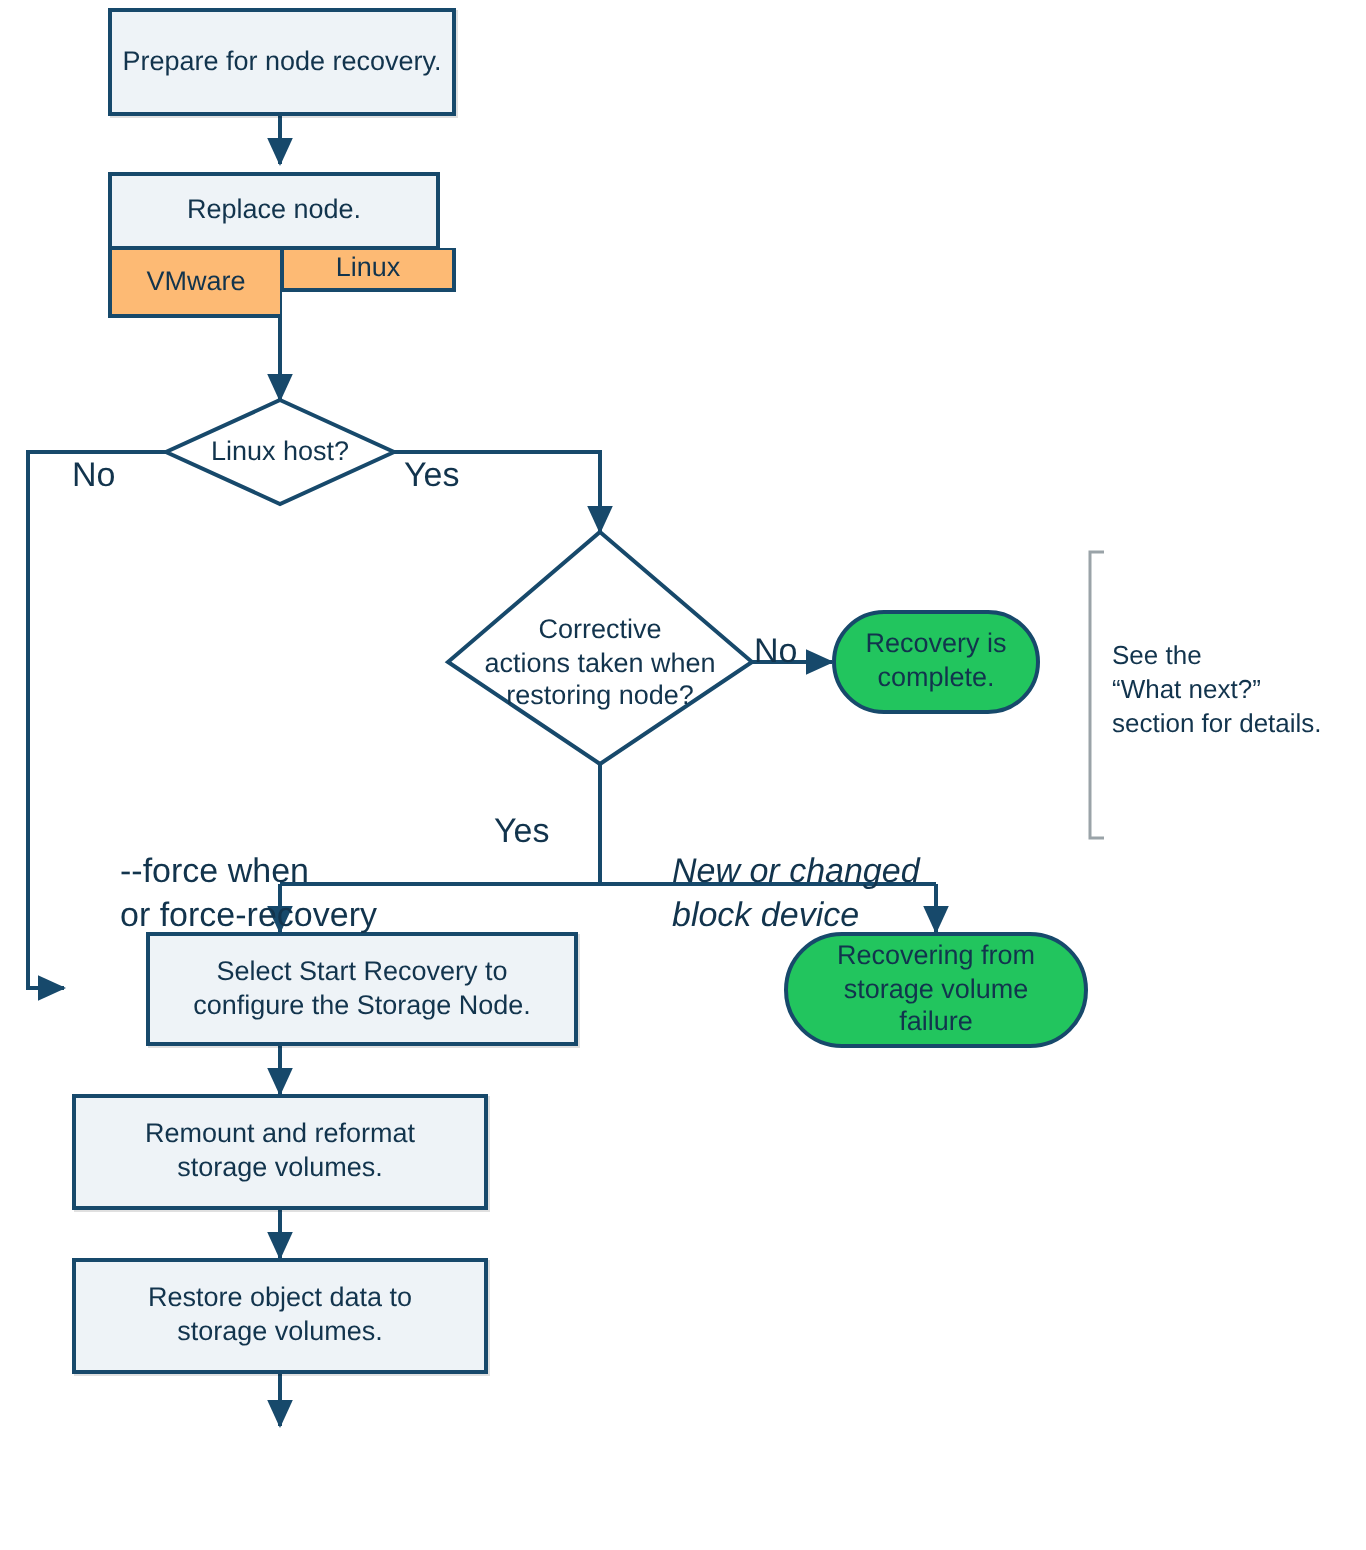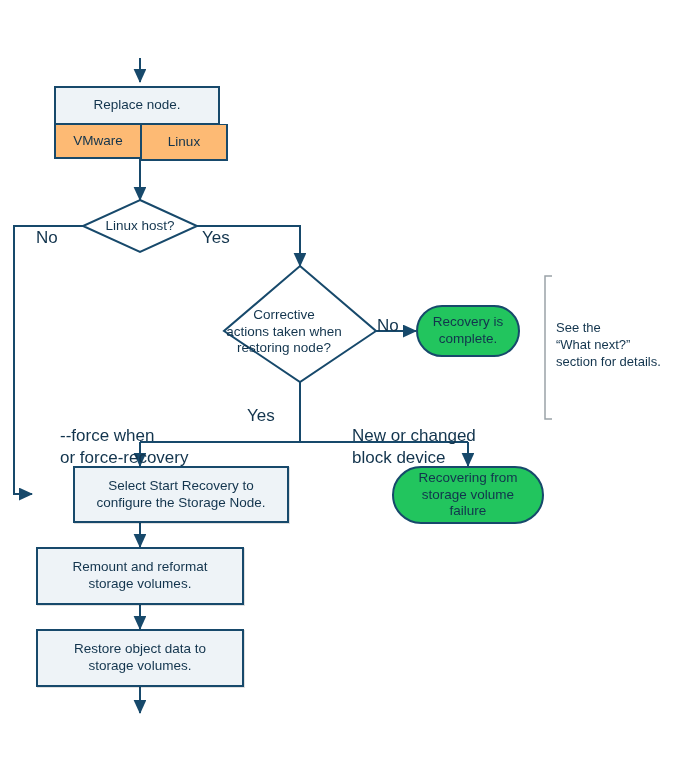--- a/index.html
+++ b/index.html
@@ -130,36 +130,39 @@
       <polygon points="140,200 197,226 140,252 83,226" fill="#ffffff"></polygon>
 
       <polygon points="300,266 376,331 300,382 224,331" fill="#ffffff"></polygon>
     </g>
 
     <g stroke="#9aa3a8" stroke-width="1.5" fill="none">
       <path d="M 552 276 L 545 276 L 545 419 L 552 419"></path>
     </g>
   </svg>
 
+  <div class="node box" style="left:54px; top:4px; width:174px; height:54px;">
+    <span>Prepare for node recovery.</span>
+  </div>
 
   <div class="node box-split-top" style="left:54px; top:86px; width:166px; height:38px;">
     <span>Replace node.</span>
   </div>
   <div class="node half left" style="left:54px; top:124px; width:87px; height:35px;">
     <span>VMware</span>
   </div>
-  <div class="node half right" style="left:141px; top:124px; width:87px; height:37px;">
+  <div class="node half right" style="left:141px; top:124px; width:87px; height:22px;">
     <span>Linux</span>
   </div>
 
   <div class="diamond-text" style="left:86px; top:211px; width:108px; height:30px;">
     <span>Linux host?</span>
   </div>
 
-  <div class="diamond-text" style="left:216px; top:303px; width:136px; height:58px;text-align:center;">
+  <div class="diamond-text" style="left:232px; top:303px; width:136px; height:58px;text-align:center;">
     <span>Corrective
 actions taken when
 restoring node?</span>
   </div>
 
   <div class="node oval" style="left:416px; top:305px; width:104px; height:52px;">
     <span style="white-space:pre-line">Recovery is
 complete.</span>
   </div>
 
@@ -194,21 +197,21 @@
   <div class="label" style="left:377px; top:294px; width:32px;">
     <span>No</span>
   </div>
   <div class="label" style="left:247px; top:384px; width:40px;">
     <span>Yes</span>
   </div>
   <div class="label" style="left:60px; top:404px; width:160px;">
     <span>--force when
 or force-recovery</span>
   </div>
-  <div class="label" style="left:352px; top:404px; width:160px;">
+  <div class="label" style="left:336px; top:404px; width:160px;font-style:italic;">
     <span>New or changed
 block device</span>
   </div>
 
   <div class="note" style="left:556px; top:303px; width:122px;">
     <span>See the
 “What next?”
 section for details.</span>
   </div>
 

